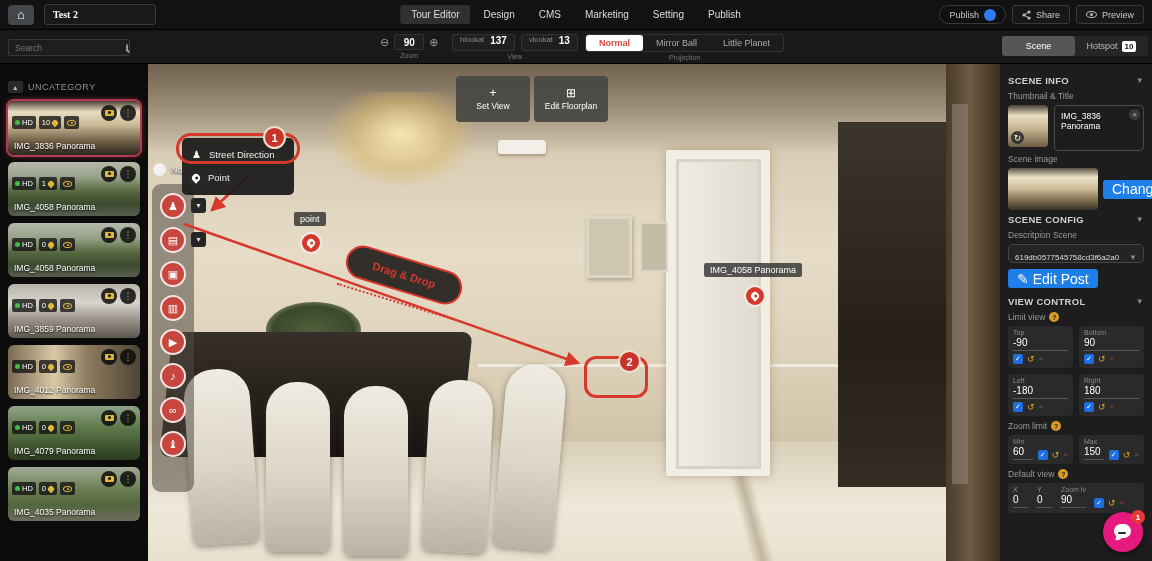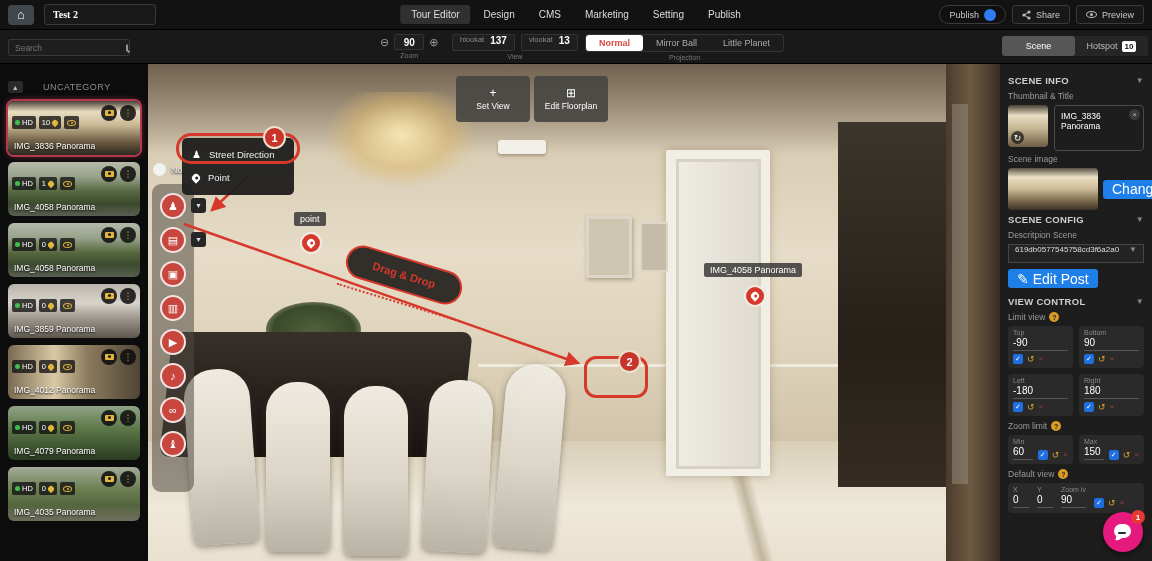--- a/index.html
+++ b/index.html
@@ -61,21 +61,21 @@
   .sidebar { width:148px; background:#0c0c0c; padding:6px 8px 0; overflow:hidden; }
   .add-btns { display:flex; gap:6px; }
   .add-btn { flex:1; background:#fff; border-radius:3px; height:32px; display:flex;
     flex-direction:column; align-items:center; justify-content:center; gap:2px; color:#555; font-size:8px; }
   .mini-image { width:13px; height:9px; border:1px solid #8a8f94; border-radius:1px; position:relative; }
   .mini-image::after { content:''; position:absolute; left:2px; top:1px; width:3px; height:3px;
     border-radius:50%; background:#8a8f94; }
   .mini-folder { width:13px; height:9px; background:#7d8287; border-radius:1px; position:relative; }
   .mini-folder::before { content:''; position:absolute; top:-2px; left:0; width:6px; height:2px;
     background:#7d8287; border-radius:1px 1px 0 0; }
-  .cat-row { display:flex; align-items:center; gap:20px; margin:11px 0 8px; color:#8f8f8f;
+  .cat-row { display:flex; align-items:center; gap:5px; margin:11px 0 8px; color:#8f8f8f;
     font-size:9px; letter-spacing:.5px; }
   .cat-arrow { width:15px; height:12px; background:#2a2a2a; border-radius:2px; color:#bbb; font-size:7px; }
   .scene-list { display:flex; flex-direction:column; gap:7px; }
   .scene-card { position:relative; height:54px; border-radius:6px; overflow:hidden; flex:none; }
   .scene-card.selected { box-shadow:0 0 0 2px #b03a50, 0 0 7px rgba(200,60,90,.8); }
   .thumb-0 { background:linear-gradient(180deg,#4a4136 0%,#e8ddc2 20%,#c9b894 45%,#6e5d44 75%,#2e2820 100%); }
   .thumb-1,.thumb-2 { background:linear-gradient(180deg,#b4baa9 0%,#97a189 28%,#55683f 55%,#3c4a2e 78%,#5a5f52 100%); }
   .thumb-3 { background:linear-gradient(180deg,#b9b4ab 0%,#d8d4cc 35%,#9b948a 65%,#5d574e 100%); }
   .thumb-4 { background:linear-gradient(90deg,#7a6a52 0%,#d9c9a6 35%,#8d7b5e 60%,#4f4536 100%); }
   .thumb-5 { background:linear-gradient(180deg,#8fa387 0%,#5f7a4a 40%,#3f5631 75%,#2c3b22 100%); }
@@ -201,22 +201,22 @@
     background:rgba(20,20,20,.7); color:#fff; font-size:9px; }
   .title-box { flex:1; border:1px solid #4a4a4a; border-radius:4px; height:46px; position:relative;
     padding:5px 14px 4px 6px; font-size:8.5px; color:#fff; }
   .clear-ic { position:absolute; right:3px; top:3px; width:11px; height:11px; border-radius:50%;
     background:#3a3a3a; color:#bbb; font-size:8px; }
   .scene-image-row { display:flex; gap:5px; align-items:center; margin-top:1px; }
   .scene-image { width:90px; height:42px; border-radius:4px; flex:none;
     background:linear-gradient(180deg,#5a5146 0%,#ece1c6 22%,#cbba96 50%,#77654a 80%,#3a3228 100%); }
   .btn-blue { background:#1f7fe8; color:#fff; font-size:14px; border-radius:3px; height:19px;
     display:inline-flex; align-items:center; justify-content:center; padding:0 9px; gap:4px; }
-  .select-box { height:19px; border:1px solid #454545; border-radius:0; background:#242424;
-    display:flex; align-items:flex-start; justify-content:space-between; padding:0 6px; font-size:8px;
+  .select-box { height:19px; border:1px solid #454545; border-radius:5px; background:#242424;
+    display:flex; align-items:flex-end; justify-content:space-between; padding:0 6px; font-size:8px;
     color:#ddd; margin-bottom:6px; }
   .help-q { width:10px; height:10px; border-radius:50%; background:#d99c27; color:#222; font-size:7px;
     font-weight:bold; display:inline-flex; align-items:center; justify-content:center; }
   .limit-grid { display:grid; grid-template-columns:1fr 1fr; gap:6px; margin-bottom:5px; }
   .limit-box { background:#2a2a2a; border-radius:4px; padding:3px 5px 4px; }
   .limit-label { font-size:7px; color:#8a8a8a; }
   .limit-value { font-size:10px; color:#fff; border-bottom:1px solid #565656; padding:1px 0 2px; }
   .icon-row { display:flex; gap:4px; margin-top:3px; align-items:center; }
   .chk { width:10px; height:10px; background:#1f6fe0; border-radius:2px; color:#fff; font-size:7px; }
   .undo { color:#d9a62a; font-size:9px; line-height:9px; }

